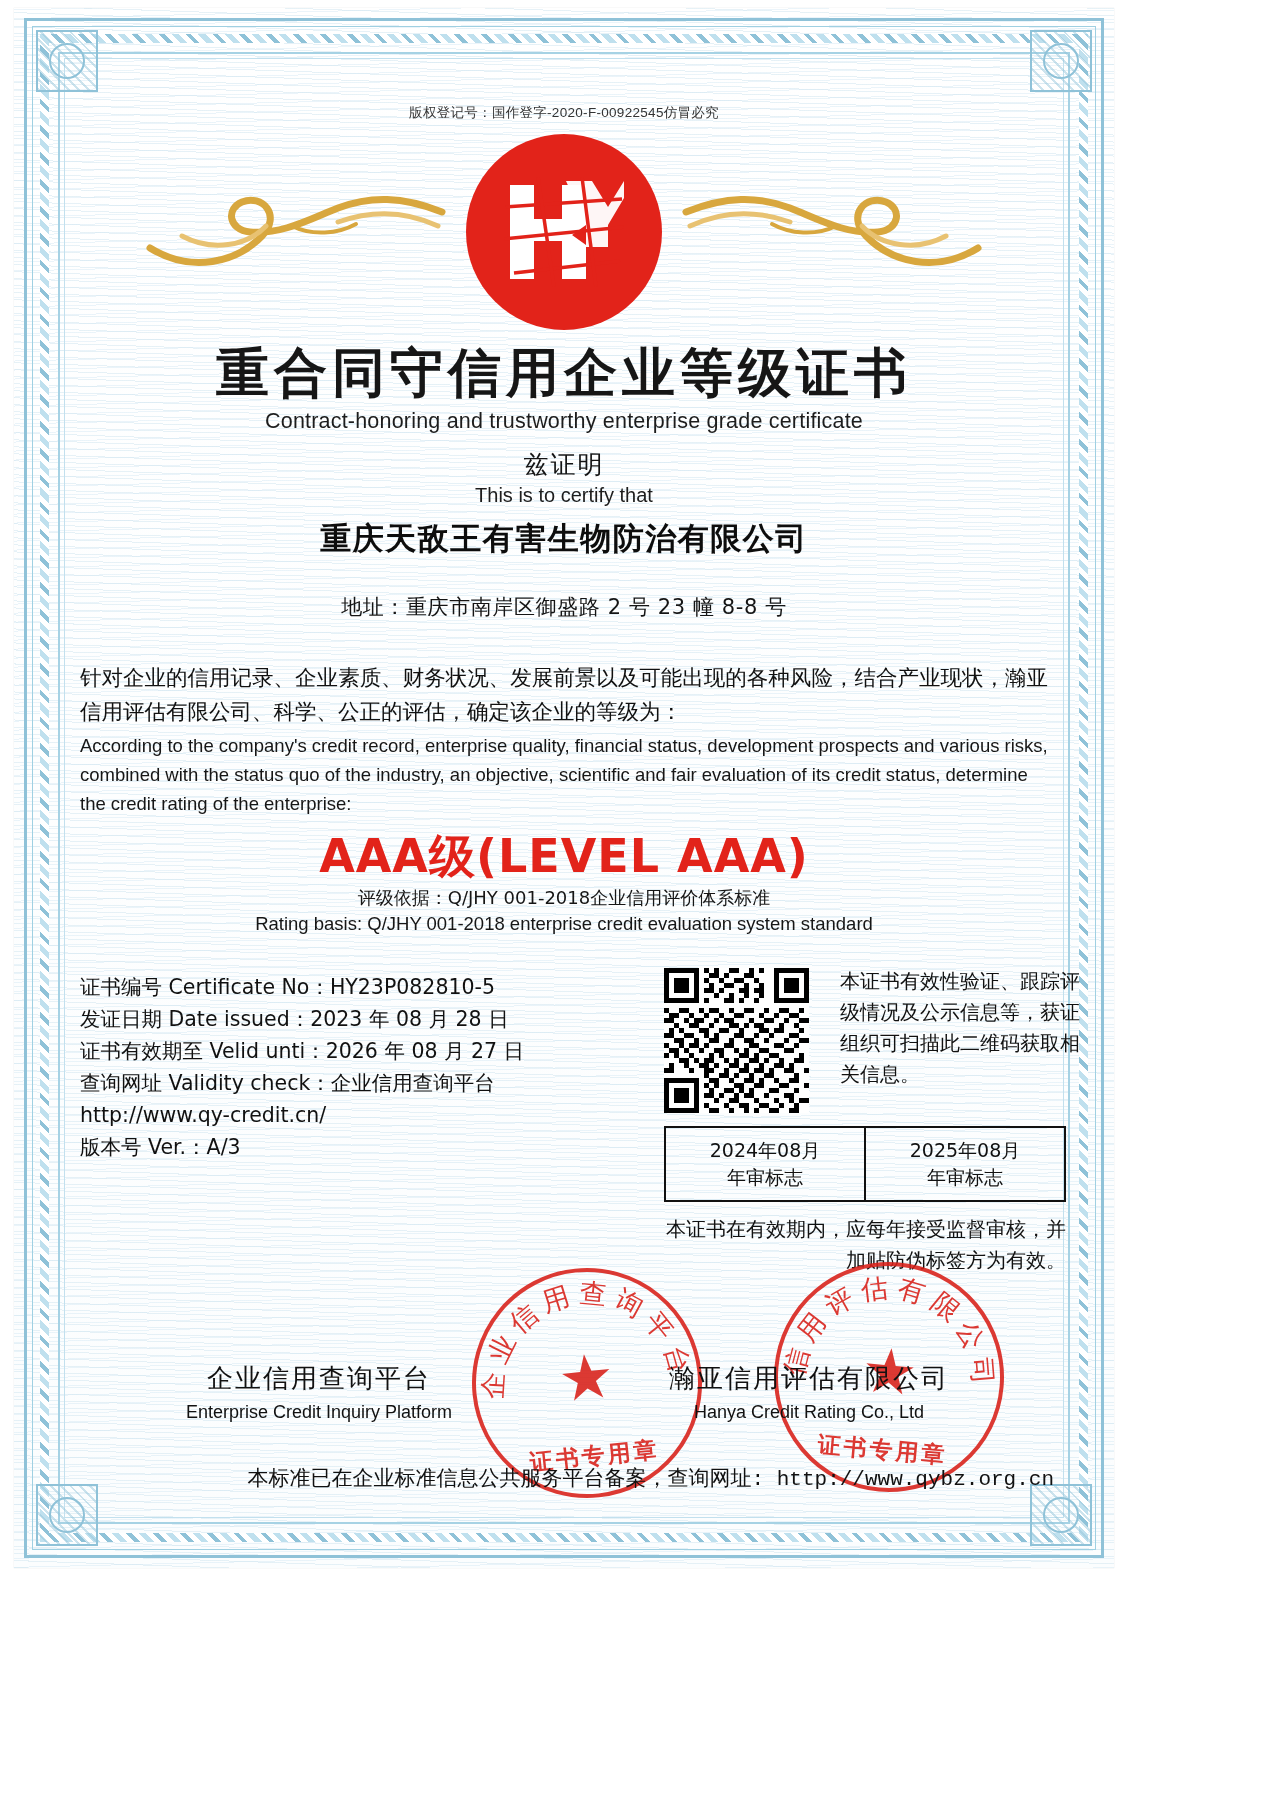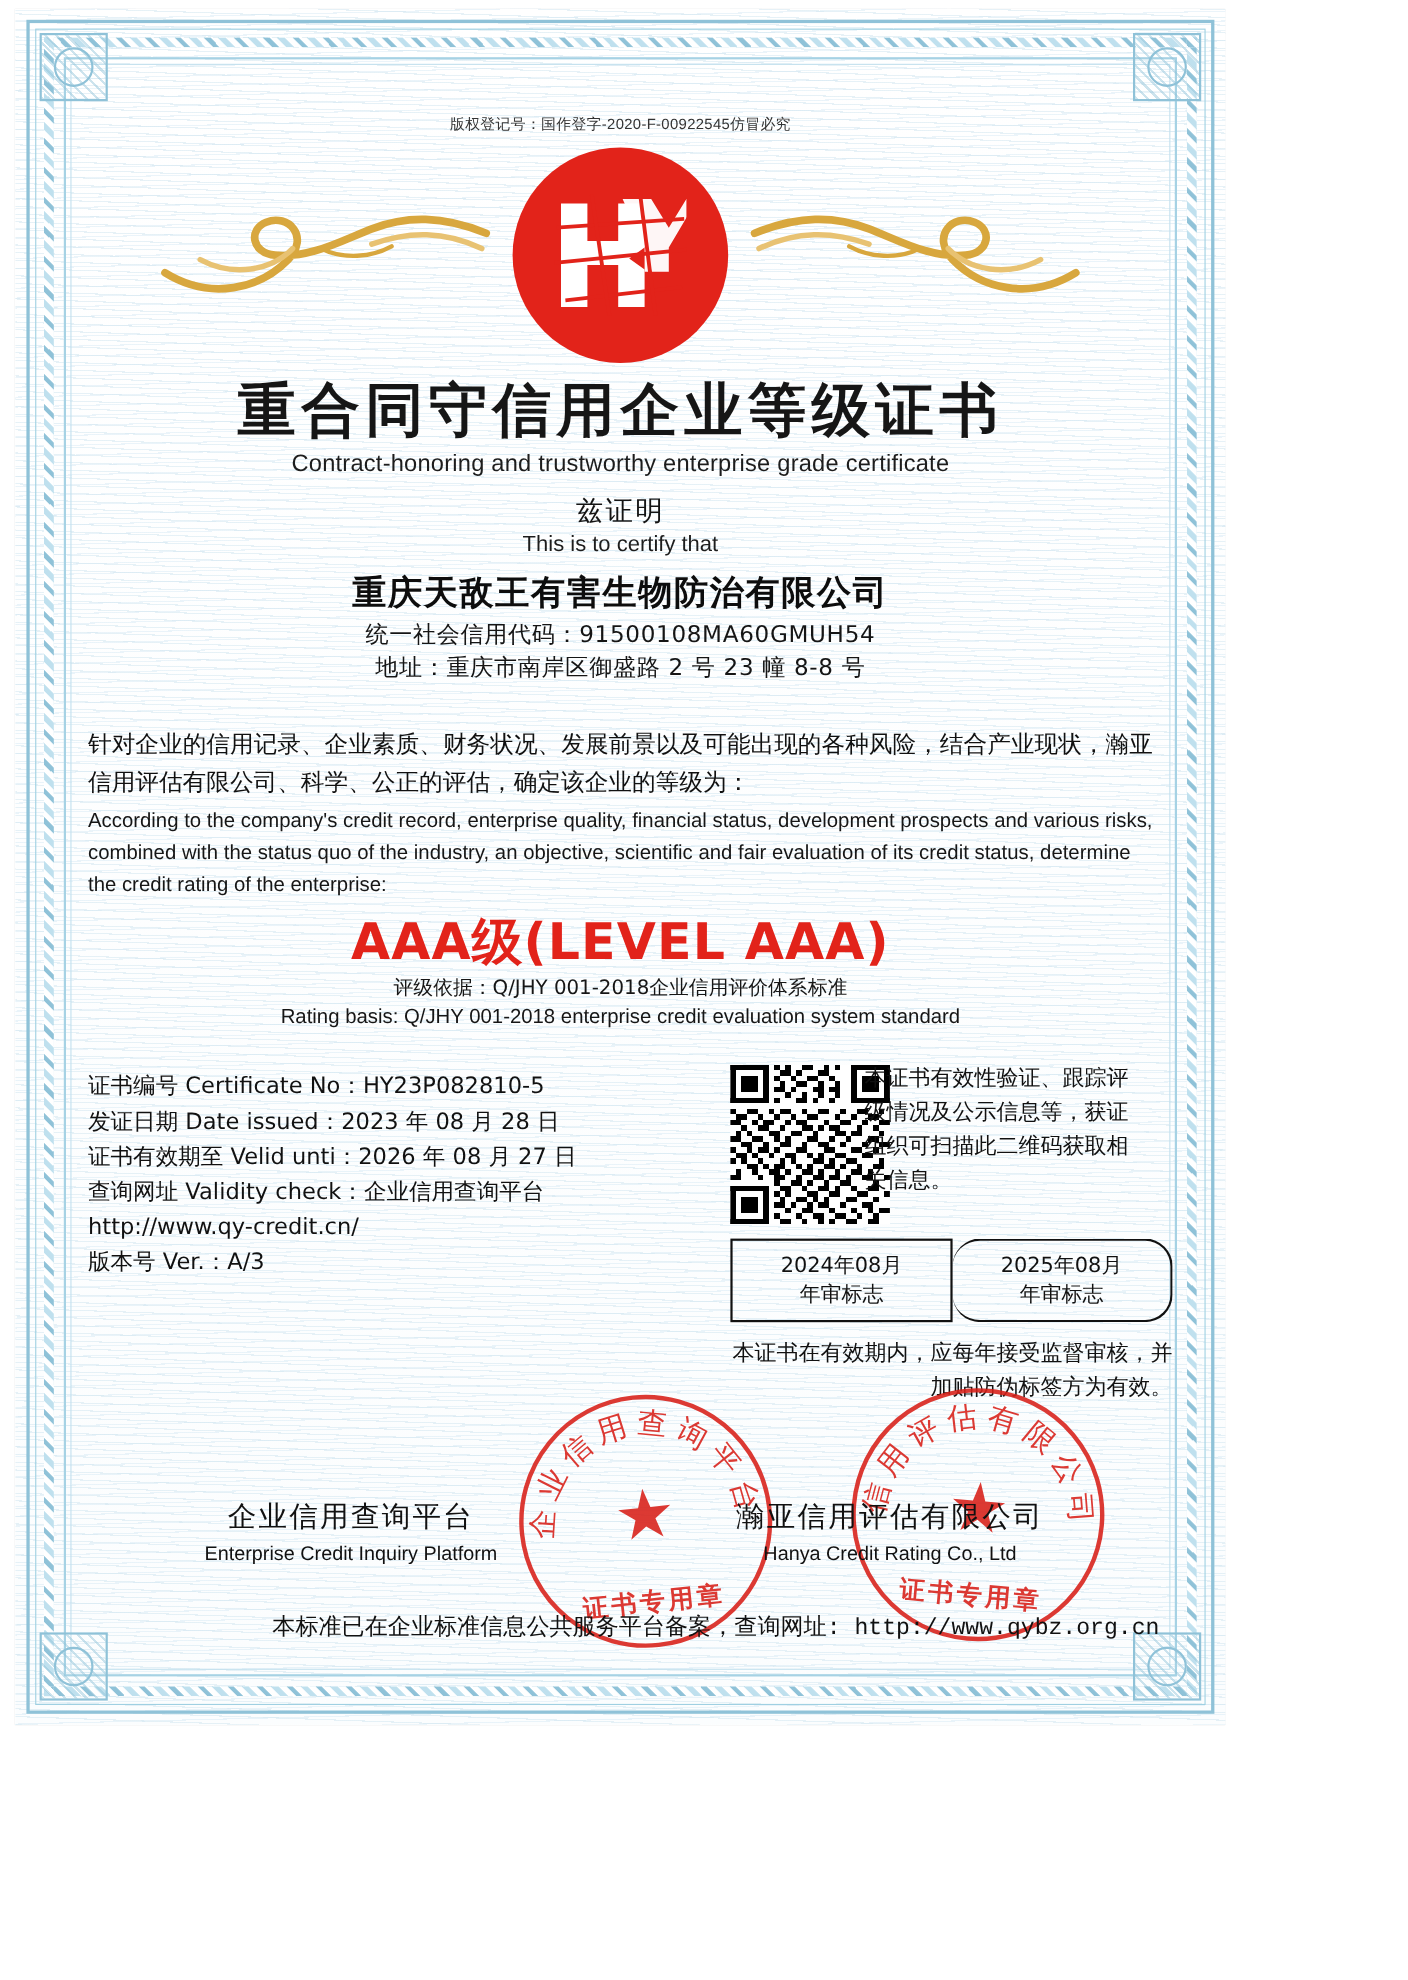--- a/index.html
+++ b/index.html
@@ -290,26 +290,26 @@
     height: 145px;
   }
   .qr {
     width: 145px;
     height: 145px;
     background: #fff;
   }
   .qr-note {
     position: absolute;
     top: 900px;
-    left: 712px;
+    left: 766px;
     width: 240px;
     font-size: 20px;
     line-height: 31px;
     color: #111;
-    font-family: Liberation Mono, monospace;
+    font-family: Liberation Sans, sans-serif;
   }
 
   .stamps-row {
     position: absolute;
     top: 1060px;
     left: 590px;
     width: 402px;
     display: flex;
     gap: 0;
   }
@@ -319,21 +319,21 @@
     height: 72px;
     display: flex;
     flex-direction: column;
     align-items: center;
     justify-content: center;
     font-size: 19px;
     line-height: 27px;
     color: #111;
     font-family: "DejaVu Sans", "Liberation Sans", sans-serif;
   }
-  .stamp-box + .stamp-box { border-left: none; border-radius: 25px; }
+  .stamp-box + .stamp-box { border-left: none; }
 
   .audit-note {
     position: absolute;
     top: 1148px;
     left: 590px;
     width: 402px;
     text-align: right;
     font-size: 20px;
     line-height: 31px;
     color: #111;
@@ -460,21 +460,20 @@
       </div>
     </div>
 
     <div class="title-cn">重合同守信用企业等级证书</div>
     <div class="title-en">Contract-honoring and trustworthy enterprise grade certificate</div>
 
     <div class="certify-cn">兹证明</div>
     <div class="certify-en">This is to certify that</div>
 
     <div class="company">重庆天敌王有害生物防治有限公司</div>
-    <div class="credit-code">统一社会信用代码：91500108MA60GMUH54</div>
     <div class="address">地址：重庆市南岸区御盛路 2 号 23 幢 8-8 号</div>
 
     <div class="body-cn">针对企业的信用记录、企业素质、财务状况、发展前景以及可能出现的各种风险，结合产业现状，瀚亚信用评估有限公司、科学、公正的评估，确定该企业的等级为：</div>
     <div class="body-en">According to the company's credit record, enterprise quality, financial status, development prospects and various risks, combined with the status quo of the industry, an objective, scientific and fair evaluation of its credit status, determine the credit rating of the enterprise:</div>
 
     <div class="level">AAA级(LEVEL AAA)</div>
     <div class="basis-cn">评级依据：Q/JHY 001-2018企业信用评价体系标准</div>
     <div class="basis-en">Rating basis: Q/JHY 001-2018 enterprise credit evaluation system standard</div>
 
     <div class="info-left">

